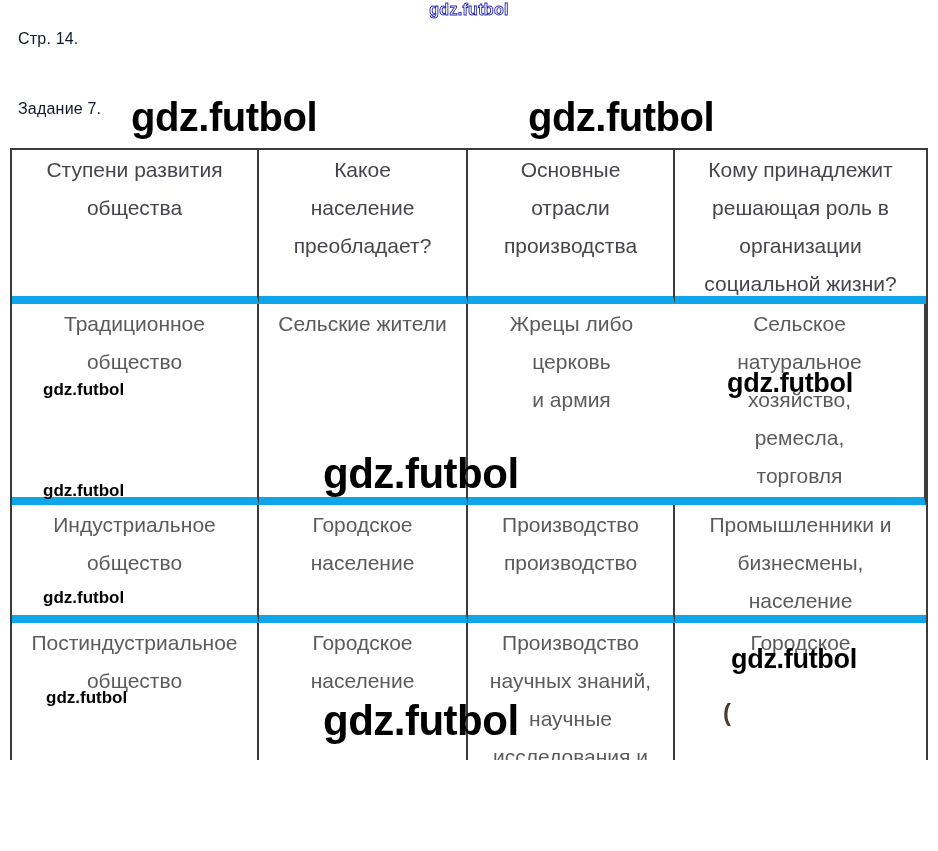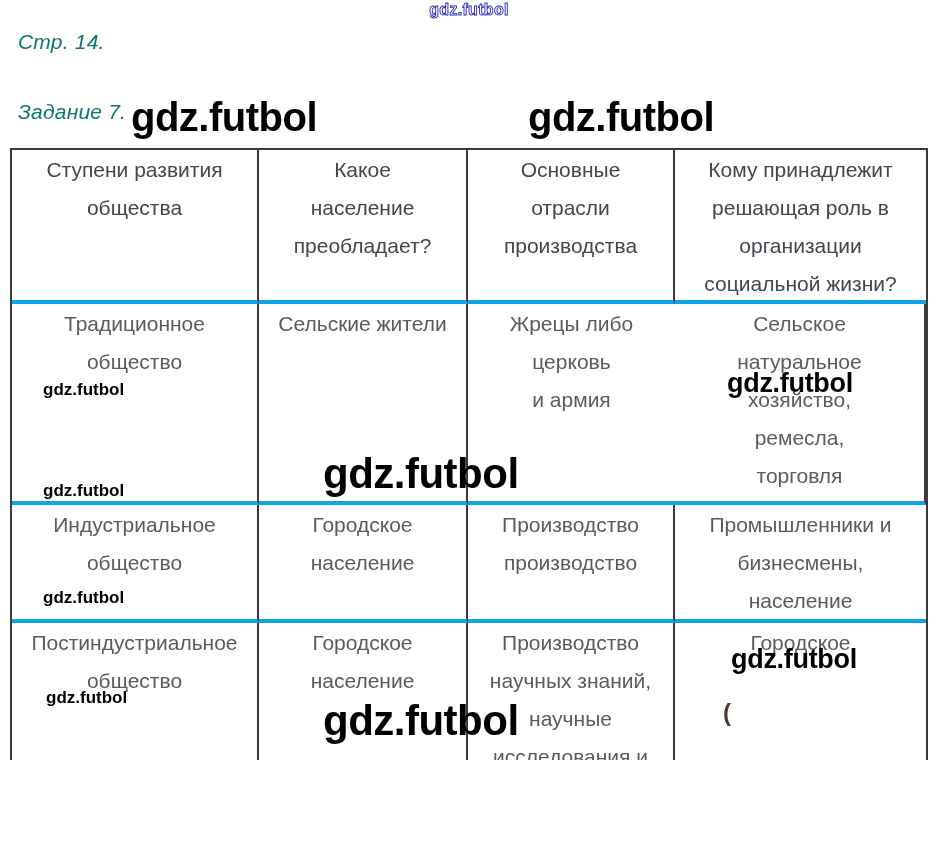--- a/index.html
+++ b/index.html
@@ -2,21 +2,21 @@
 <html><head>
 <meta charset="utf-8">
 <style>
   html,body{margin:0;padding:0;background:#ffffff;}
   #page{
     position:relative;width:938px;height:760px;background:#ffffff;overflow:hidden;
     font-family:"Liberation Sans",sans-serif;
   }
   
   .heading{
-    position:absolute;left:18px;color:#0f766e;font-size:21px;letter-spacing:.2px;font-style:italic;
+    position:absolute;left:18px;color:#0f172a;font-size:16px;letter-spacing:.2px;
   }
   #str-heading{top:30px;}
   #task-heading{top:100px;}
 
   
   .wm-outline{
     position:absolute;top:1px;left:50%;transform:translateX(-50%);
     font-size:16px;font-weight:700;letter-spacing:.3px;
     color:#2b2bb4;-webkit-text-fill-color:transparent;-webkit-text-stroke:0.9px #2b2bb4;
   }
@@ -29,21 +29,21 @@
   .wm-sm{font-size:17px;font-weight:700;letter-spacing:0;}
 
   
   #answer-table{
     position:absolute;left:10px;top:148px;width:918px;box-sizing:border-box;
     border-top:2px solid #3b3b3b;border-left:2px solid #3b3b3b;border-right:2px solid #3b3b3b;
     display:grid;grid-template-columns:247px 209px 207px 251px;
     background:#ffffff;
   }
   .cell{
-    box-sizing:border-box;border-right:2px solid #3b3b3b;border-bottom:4px solid #0ea5e9;
+    box-sizing:border-box;border-right:2px solid #3b3b3b;border-bottom:8px solid #0ea5e9;
     text-align:center;white-space:pre-line;line-height:38px;padding-top:1px;
     overflow:hidden;
   }
   .cell.last-col{border-right:none;}
   .cell.last-row{border-bottom:none;}
   .cell.head{height:154px;color:#45454e;font-size:21px;}
   .cell.r0{height:201px;}
   .cell.r1{height:118px;}
   .cell.r2{height:196px;}
   .cell.body{color:#5b5b5b;font-size:21px;}

